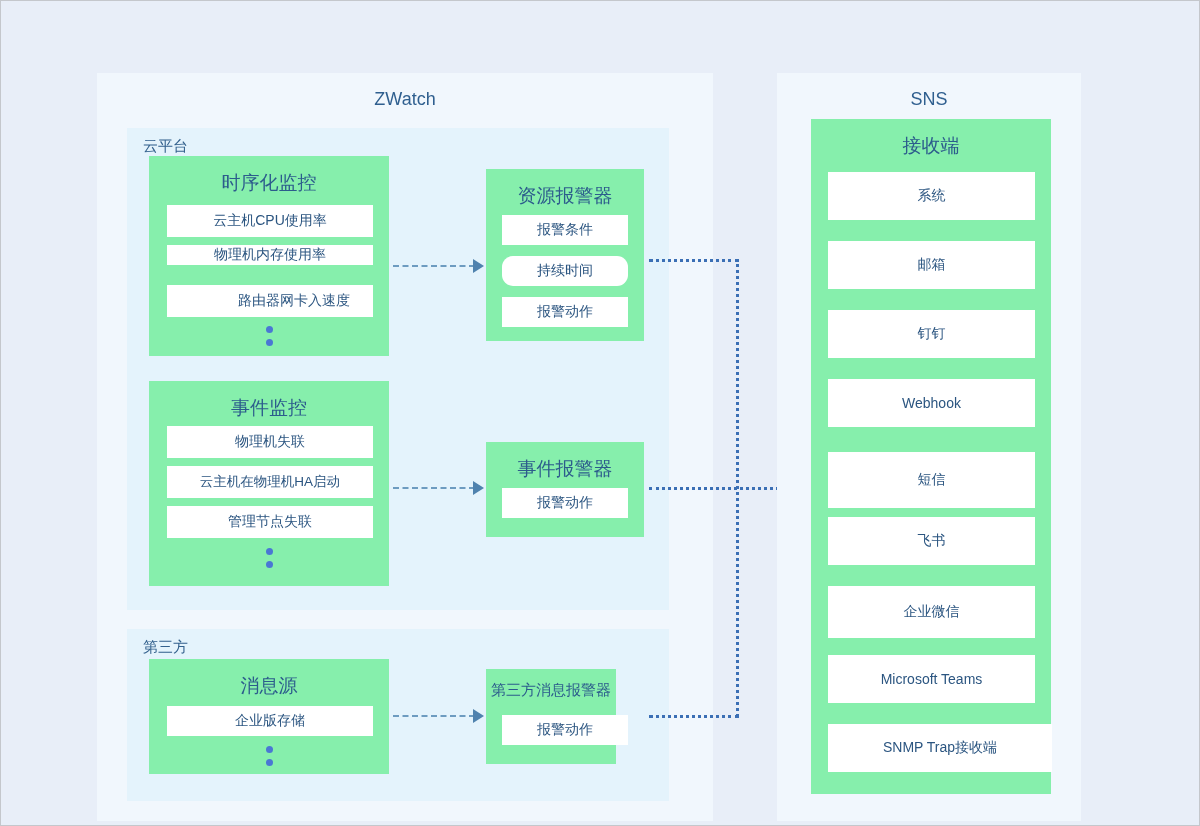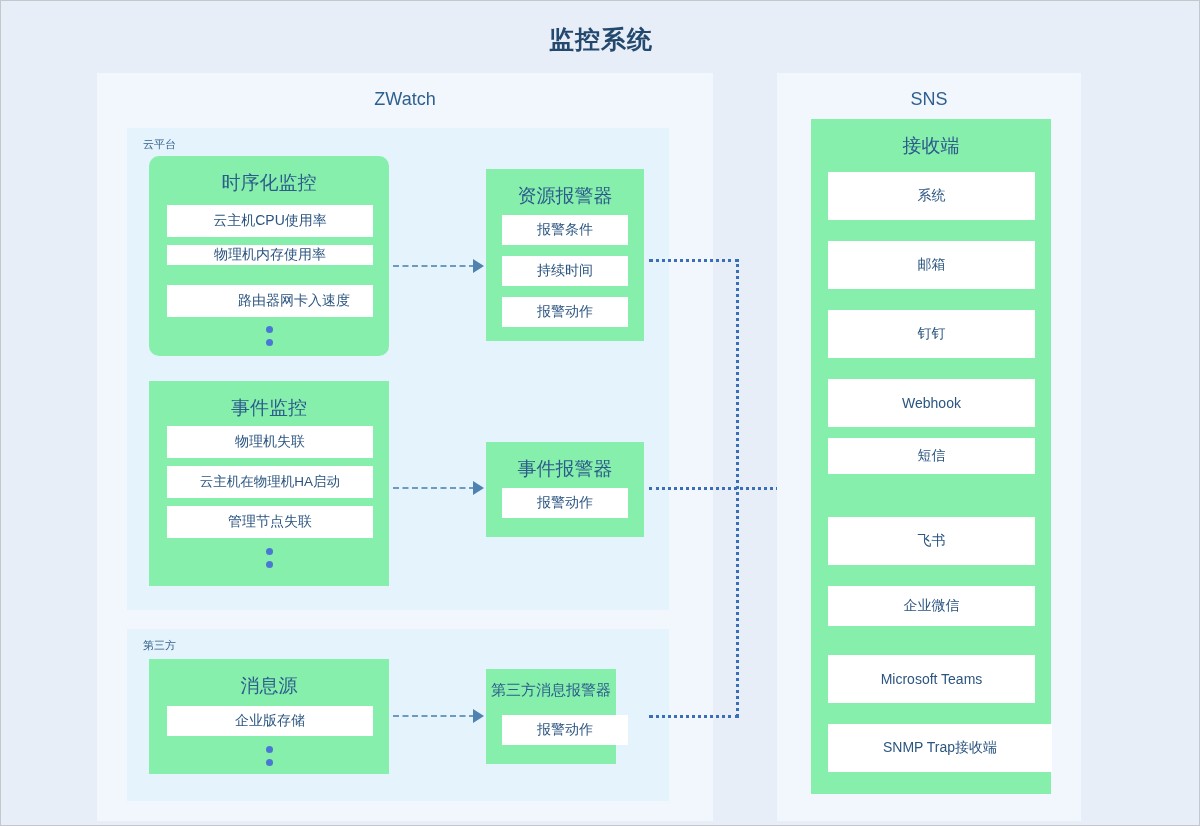--- a/index.html
+++ b/index.html
@@ -49,21 +49,21 @@
   }
 
   .group {
     position: absolute;
     background: #e4f3fc;
   }
   .group-label {
     position: absolute;
     left: 16px;
     top: 9px;
-    font-size: 11px;
+    font-size: 15px;
     color: #33618d;
   }
 
   
   .box {
     position: absolute;
     background: #86efac;
   }
   .box-title {
     position: absolute;
@@ -138,31 +138,30 @@
     border-top: 8px solid transparent;
     border-bottom: 8px solid transparent;
     border-left: 13px solid #3768ac;
   }
 </style>
 </head>
 <body>
 
 <div id="canvas">
 
-  <div class="diagram-title">监控系统</div>
 
   <div class="panel" style="left:96px; top:72px; width:616px; height:748px;">
     <div class="panel-title">ZWatch</div>
   </div>
 
   <div class="group" style="left:126px; top:127px; width:542px; height:482px;">
     <div class="group-label">云平台</div>
   </div>
 
-  <div class="box" style="left:148px; top:155px; width:240px; height:200px;border-radius:10px;">
+  <div class="box" style="left:148px; top:155px; width:240px; height:200px;">
     <div class="box-title">时序化监控</div>
     <div class="item" style="left:18px; top:49px; width:206px; height:32px;">云主机CPU使用率</div>
     <div class="item" style="left:18px; top:89px; width:206px; height:20px;">物理机内存使用率</div>
     <div class="item" style="left:18px; top:129px; width:206px; height:32px;padding-left:48px;">路由器网卡入速度</div>
     <div class="dots" style="left:117px; top:170px;">
       <i></i>
         <i></i>
     </div>
   </div>
 
@@ -173,21 +172,21 @@
     <div class="item" style="left:18px; top:125px; width:206px; height:32px;">管理节点失联</div>
     <div class="dots" style="left:117px; top:167px;">
       <i></i>
         <i></i>
     </div>
   </div>
 
   <div class="box" style="left:485px; top:168px; width:158px; height:172px;">
     <div class="box-title">资源报警器</div>
     <div class="item" style="left:16px; top:46px; width:126px; height:30px;">报警条件</div>
-    <div class="item" style="left:16px; top:87px; width:126px; height:30px;">持续时间</div>
+    <div class="item" style="left:16px; top:87px; width:126px; height:30px;border-radius:11px;">持续时间</div>
     <div class="item" style="left:16px; top:128px; width:126px; height:30px;">报警动作</div>
   </div>
 
   <div class="box" style="left:485px; top:441px; width:158px; height:95px;">
     <div class="box-title">事件报警器</div>
     <div class="item" style="left:16px; top:46px; width:126px; height:30px;">报警动作</div>
   </div>
 
   <div class="group" style="left:126px; top:628px; width:542px; height:172px;">
     <div class="group-label">第三方</div>
@@ -225,20 +224,20 @@
   <div class="panel" style="left:776px; top:72px; width:304px; height:748px;">
     <div class="panel-title">SNS</div>
   </div>
 
   <div class="box" style="left:810px; top:118px; width:240px; height:675px;">
     <div class="box-title">接收端</div>
     <div class="item" style="left:17px; top:53px; width:207px; height:48px;">系统</div>
     <div class="item" style="left:17px; top:122px; width:207px; height:48px;">邮箱</div>
     <div class="item" style="left:17px; top:191px; width:207px; height:48px;">钉钉</div>
     <div class="item" style="left:17px; top:260px; width:207px; height:48px;">Webhook</div>
-    <div class="item" style="left:17px; top:319px; width:207px; height:36px;">短信</div>
+    <div class="item" style="left:17px; top:333px; width:207px; height:56px;">短信</div>
     <div class="item" style="left:17px; top:398px; width:207px; height:48px;">飞书</div>
-    <div class="item" style="left:17px; top:467px; width:207px; height:40px;">企业微信</div>
+    <div class="item" style="left:17px; top:467px; width:207px; height:52px;">企业微信</div>
     <div class="item" style="left:17px; top:536px; width:207px; height:48px;">Microsoft Teams</div>
     <div class="item" style="left:17px; top:605px; width:224px; height:48px;">SNMP Trap接收端</div>
   </div>
 
 </div>
 
 </body></html>

